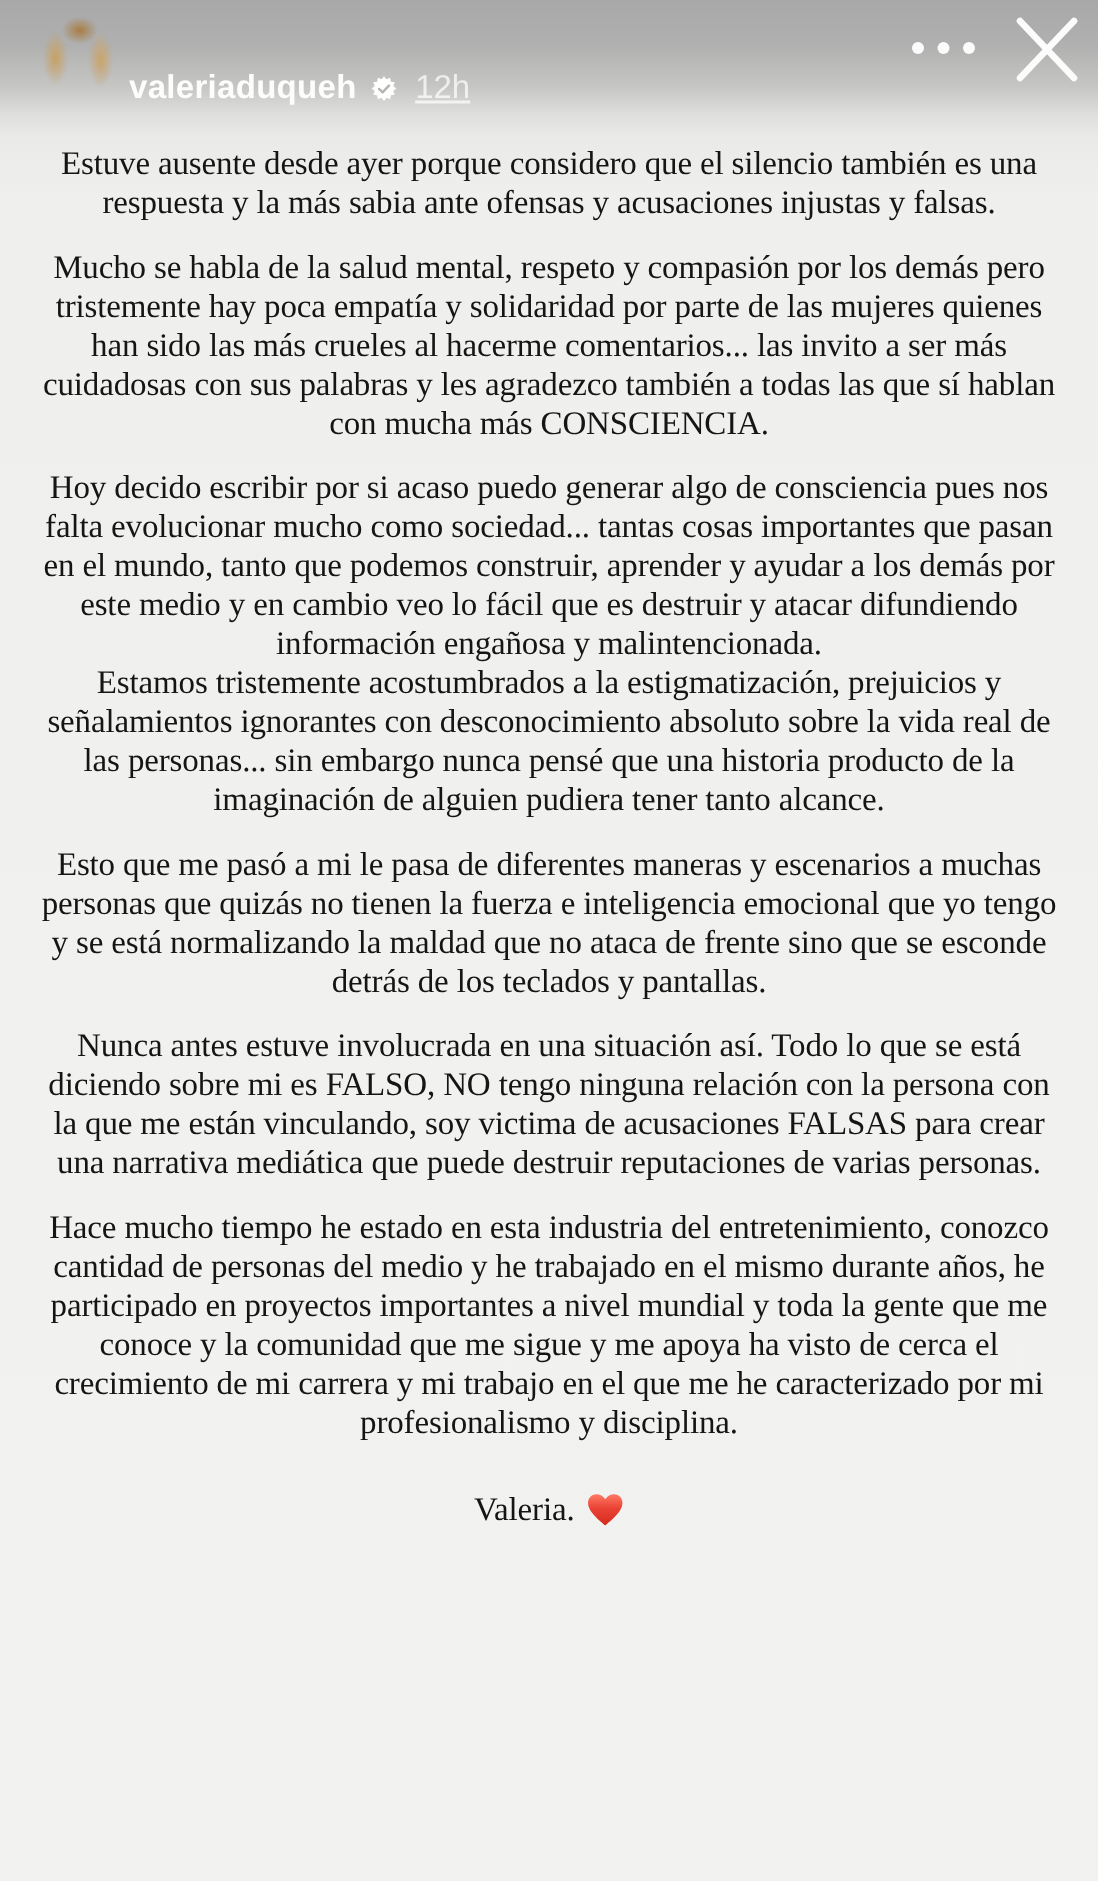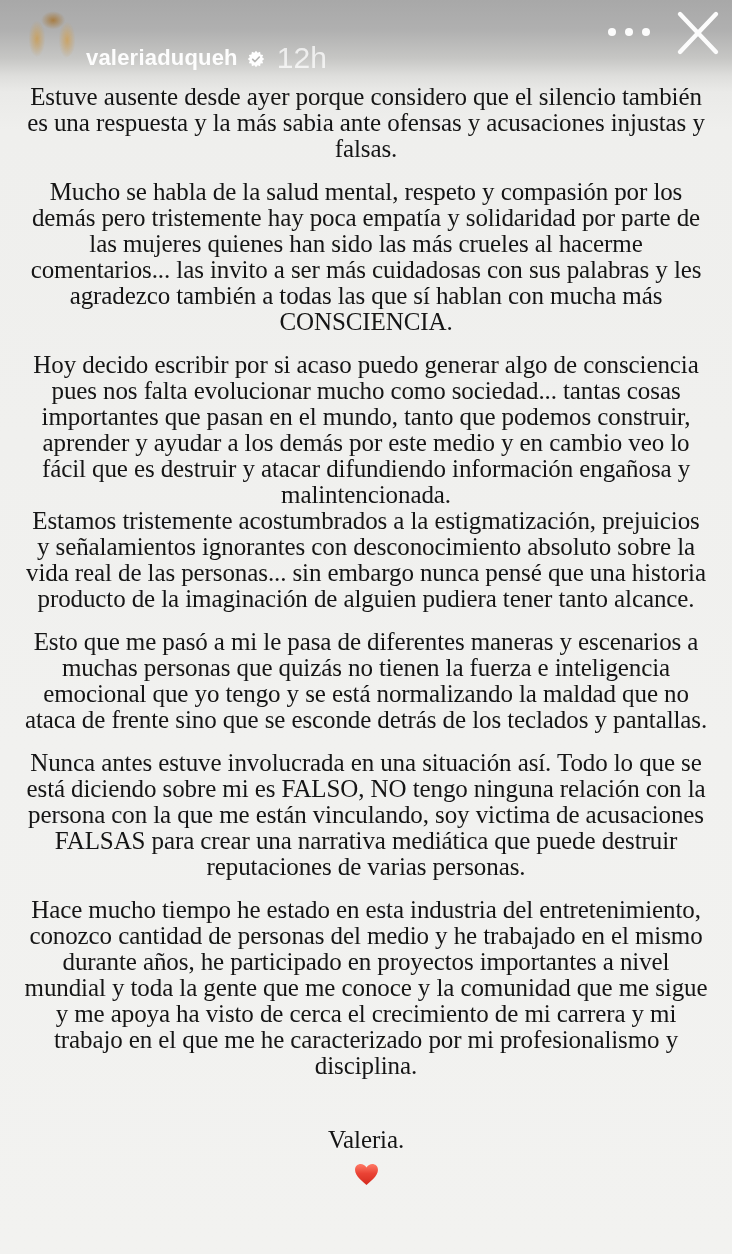--- a/index.html
+++ b/index.html
@@ -28,41 +28,41 @@
     position:absolute;inset:0;border-radius:50%;
     background:
       radial-gradient(ellipse 12px 26px at 24% 60%, #c7a164 0%, rgba(0,0,0,0) 70%),
       radial-gradient(ellipse 12px 26px at 76% 62%, #caa468 0%, rgba(0,0,0,0) 70%),
       radial-gradient(ellipse 16px 12px at 52% 28%, #a77d44 0%, rgba(0,0,0,0) 75%);
   }
   .h-text{position:absolute;left:86px;top:8px;color:#fff;margin-top:37px;}
   .h-row1{display:flex;align-items:center;gap:9px;height:26px;}
   .username{font-size:22px;font-weight:700;letter-spacing:.2px;color:#fdfdfd;}
   .badge{display:inline-flex;width:18px;height:18px;margin-top:2px;}
-  .timestamp{font-size:30px;font-weight:400;color:rgba(255,255,255,.72);margin-left:3px;}
+  .timestamp{font-size:22px;font-weight:400;color:rgba(255,255,255,.72);margin-left:3px;text-decoration:underline;}
   .h-row2{display:flex;align-items:center;gap:7px;margin-top:4px;
           font-size:21px;font-weight:400;color:rgba(255,255,255,.97);}
   .chev{font-size:22px;line-height:18px;transform:translateY(-1px);}
   .more-btn{position:absolute;top:22px;left:608px;width:42px;height:20px;
             display:flex;align-items:center;justify-content:space-between;cursor:pointer;}
   .more-btn i{width:8px;height:8px;border-radius:50%;background:#fcfcfc;}
   .close-btn{position:absolute;top:10px;left:674px;width:48px;height:46px;cursor:pointer;}
   
   .content{
-    position:absolute;top:0;left:0;right:0;
+    position:absolute;top:12px;left:0;right:0;
     padding:84px 24px 0 24px;
     text-align:center;
     font-family:"Liberation Serif",serif;
-    font-size:25px;line-height:26px;letter-spacing:-0.1px;
+    font-size:22px;line-height:26px;letter-spacing:-0.1px;
     color:#151515;
   }
   .para{margin:0 0 17px 0;white-space:pre-line;}
   .signature{
-    margin-top:48px;
-    display:flex;align-items:center;justify-content:center;gap:8px;flex-direction:column;
+    margin-top:32px;
+    display:flex;justify-content:center;gap:8px;
   }
   .heart{width:25px;height:23px;margin-top:2px;}
 </style>
 </head>
 <body>
 
 <div class="stage">
 
   <div class="content">
     <div>

